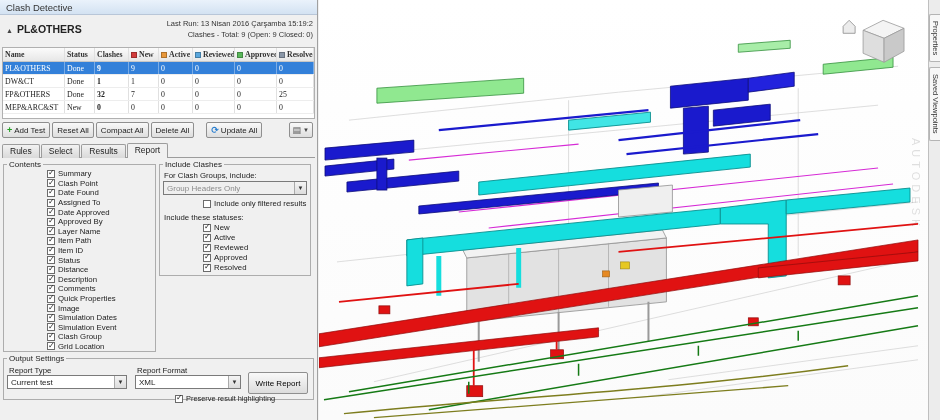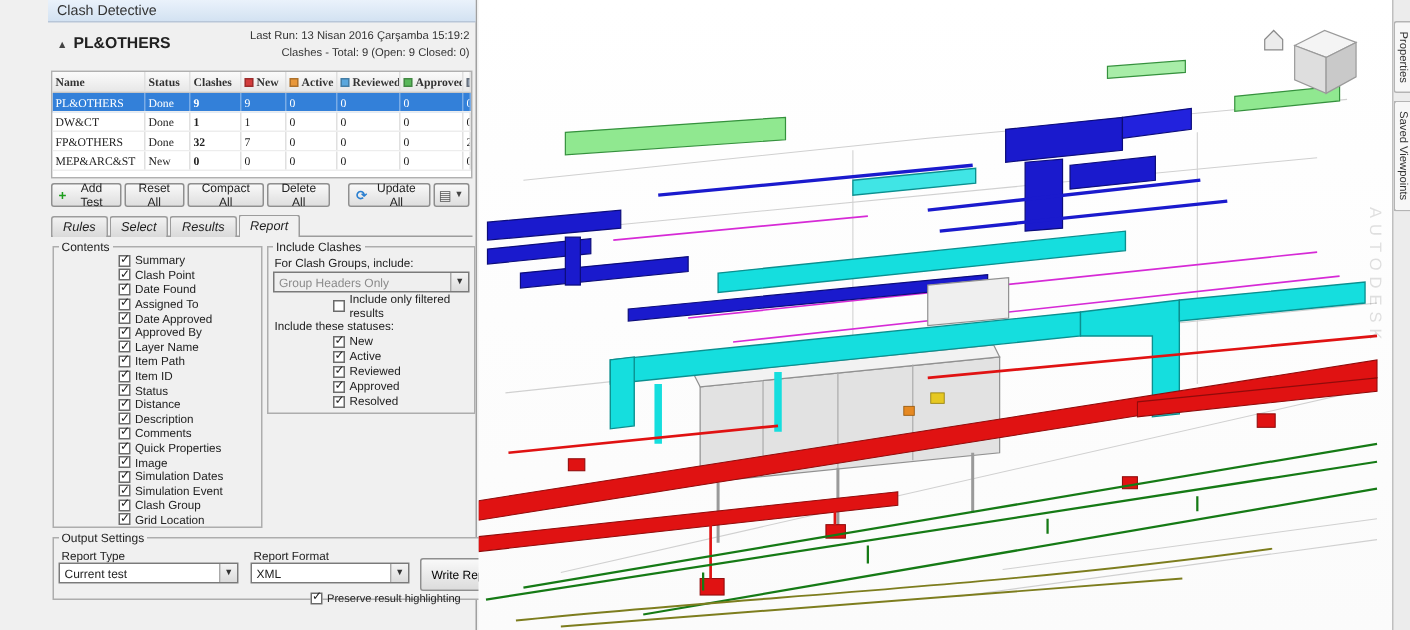--- a/index.html
+++ b/index.html
@@ -1,20 +1,20 @@
 <!DOCTYPE html>
 <html><head>
 <meta charset="utf-8">
 <style>
   * { box-sizing: border-box; margin: 0; padding: 0; }
   body { font-family: "Liberation Sans", "DejaVu Sans", sans-serif; overflow: hidden; }
   .screen { position: relative; width: 940px; height: 420px; background: #f0f0f0; overflow: hidden; }
 
   
-  .panel { position: absolute; left: 0; top: 0; width: 318px; height: 420px; background: #f0f0f0; border-right: 1px solid #a0a0a0; padding-left: 32px; }
+  .panel { position: absolute; left: 0; top: 0; width: 318px; height: 420px; background: #f0f0f0; border-right: 1px solid #a0a0a0; }
   .titlebar { height: 15px; background: linear-gradient(#eaf2fb, #d3e2f2); border-bottom: 1px solid #b8c6d8; font-size: 9.5px; color: #333; display: flex; align-items: center; padding: 0 6px; }
   .panel-header { position: relative; height: 30px; }
   .test-title { position: absolute; left: 6px; top: 8px; font-size: 10.5px; font-weight: bold; color: #222; }
   .test-title .tri { font-size: 7px; margin-right: 4px; color: #444; }
   .run-info { position: absolute; right: 4px; top: 3px; text-align: right; font-size: 7.5px; color: #333; line-height: 11px; }
 
   
   .clash-table { margin: 2px 2px 0 2px; height: 72px; background: #fff; border: 1px solid #b0b0b0; font-size: 7.8px; overflow: hidden; }
   .thead { display: flex; height: 14px; background: linear-gradient(#fbfbfb, #e7e7e7); border-bottom: 1px solid #c6c6c6; font-weight: bold; color: #333; }
   .th, .td { display: flex; align-items: center; padding: 0 2px; border-right: 1px solid #e0e0e0; overflow: hidden; white-space: nowrap; font-family: Liberation Serif, serif; }
@@ -32,21 +32,21 @@
   .btn { height: 16px; font-size: 8px; color: #222; background: linear-gradient(#f9f9f9, #dedede); border: 1px solid #8f8f8f; border-radius: 2px; padding: 0 4px; display: inline-flex; align-items: center; gap: 2px; cursor: default; font-family: inherit; }
   .btn .ico-plus { color: #1e9e1e; font-weight: bold; font-size: 9px; }
   .btn .ico-refresh { color: #2a7fd0; font-weight: bold; font-size: 9px; }
   .btn.update { margin-left: 10px; }
   .btn.split { margin-left: auto; margin-right: 2px; padding: 0 3px; }
   .btn.split .caret { font-size: 6px; color: #444; }
   .btn .ico-report { color: #555; font-size: 9px; }
 
   
   .tabstrip { margin: 4px 2px 0 2px; border-bottom: 1px solid #9c9c9c; height: 16px; display: flex; align-items: flex-end; }
-  .tab { font-size: 8.5px; color: #222; padding: 1px 7px 2px 7px; border: 1px solid #9c9c9c; border-bottom: none; background: linear-gradient(#f2f2f2, #d9d9d9); border-radius: 2px 2px 0 0; margin-right: 1px; position: relative; top: 1px; font-style: italic; }
+  .tab { font-size: 8.5px; color: #222; padding: 1px 7px 2px 7px; border: 1px solid #9c9c9c; border-bottom: none; background: linear-gradient(#f2f2f2, #d9d9d9); border-radius: 2px 2px 0 0; margin-right: 1px; position: relative; top: 1px; }
   .tab.active { background: #f0f0f0; padding-bottom: 3px; top: 1px; z-index: 2; }
 
   
   .tab-content { position: relative; }
   .cols { display: flex; align-items: flex-start; }
   fieldset { border: 1px solid #adadad; background: #f0f0f0; margin: 2px 0 0 3px; padding: 0 3px 2px 3px; }
   legend { font-size: 8px; color: #222; padding: 0 2px; }
   .fs-contents { width: 153px; height: 192px; overflow: hidden; }
   .fs-include { width: 152px; }
   .fs-output { width: 311px; height: 46px; position: relative; }

